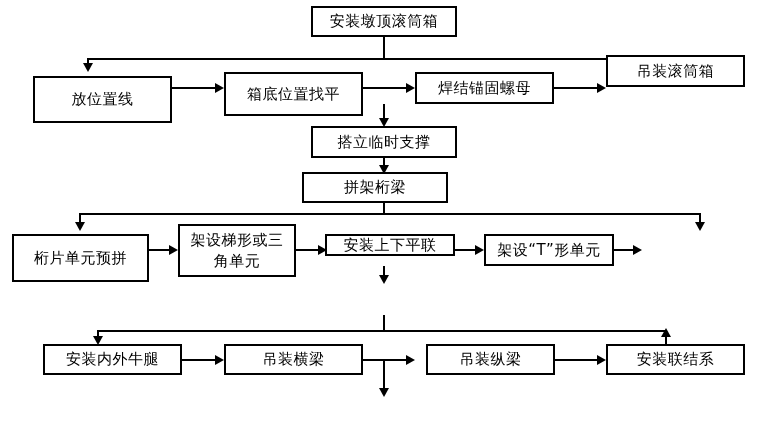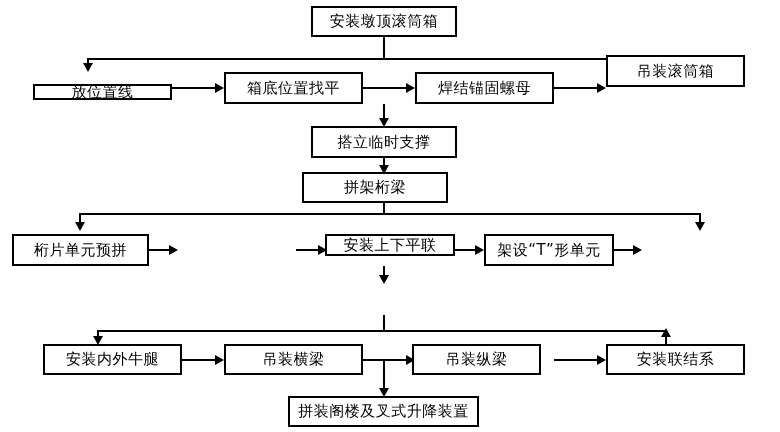--- a/index.html
+++ b/index.html
@@ -79,28 +79,28 @@
   <div class="v-line" style="left:383px;top:37px;width:2px;height:22px;"></div>
 
   <div class="h-line" style="left:87px;top:58px;width:580px;height:2px;"></div>
 
   <div class="v-line" style="left:87px;top:58px;width:2px;height:9px;"></div>
   <div class="arrow down" style="left:83px;top:63px;"></div>
 
   <div class="v-line" style="left:665px;top:60px;width:2px;height:12px;"></div>
   <div class="arrow up" style="left:661px;top:56px;"></div>
 
-  <div class="node" style="left:33px;top:84px;width:139px;height:16px;">
+  <div class="node" style="left:33px;top:76px;width:139px;height:47px;">
     <span class="label">放位置线</span>
   </div>
 
   <div class="h-line" style="left:172px;top:87px;width:47px;height:2px;"></div>
   <div class="arrow right" style="left:215px;top:83px;"></div>
 
-  <div class="node" style="left:224px;top:72px;width:139px;height:32px;font-family:Liberation Serif, serif;">
+  <div class="node" style="left:224px;top:72px;width:139px;height:44px;font-family:Liberation Serif, serif;">
     <span class="label">箱底位置找平</span>
   </div>
 
   <div class="h-line" style="left:363px;top:87px;width:47px;height:2px;"></div>
   <div class="arrow right" style="left:406px;top:83px;"></div>
 
   <div class="node" style="left:415px;top:72px;width:139px;height:32px;">
     <span class="label">焊结锚固螺母</span>
   </div>
 
@@ -128,27 +128,31 @@
   <div class="v-line" style="left:383px;top:203px;width:2px;height:11px;"></div>
 
   <div class="h-line" style="left:79px;top:213px;width:622px;height:2px;"></div>
 
   <div class="v-line" style="left:79px;top:213px;width:2px;height:12px;"></div>
   <div class="arrow down" style="left:75px;top:222px;"></div>
 
   <div class="v-line" style="left:699px;top:213px;width:2px;height:12px;"></div>
   <div class="arrow down" style="left:695px;top:222px;"></div>
 
-  <div class="node" style="left:12px;top:234px;width:137px;height:32px;">
+  <div class="node" style="left:12px;top:234px;width:137px;height:48px;">
     <span class="label">桁片单元预拼</span>
   </div>
 
   <div class="h-line" style="left:149px;top:249px;width:24px;height:2px;"></div>
   <div class="arrow right" style="left:169px;top:245px;"></div>
 
+  <div class="node two-line" style="left:178px;top:224px;width:118px;height:53px;">
+    <span class="label">架设梯形或三
+角单元</span>
+  </div>
 
   <div class="h-line" style="left:296px;top:249px;width:26px;height:2px;"></div>
   <div class="arrow right" style="left:318px;top:245px;"></div>
 
   <div class="node" style="left:325px;top:234px;width:130px;height:22px;">
     <span class="label">安装上下平联</span>
   </div>
 
   <div class="h-line" style="left:455px;top:249px;width:24px;height:2px;"></div>
   <div class="arrow right" style="left:475px;top:245px;"></div>
@@ -182,31 +186,28 @@
   <div class="h-line" style="left:182px;top:359px;width:37px;height:2px;"></div>
   <div class="arrow right" style="left:215px;top:355px;"></div>
 
   <div class="node" style="left:224px;top:344px;width:139px;height:31px;">
     <span class="label">吊装横梁</span>
   </div>
 
   <div class="h-line" style="left:363px;top:359px;width:47px;height:2px;"></div>
   <div class="arrow right" style="left:406px;top:355px;"></div>
 
-  <div class="node" style="left:412px;top:344px;width:129px;height:31px;">
+  <div class="node" style="left:426px;top:344px;width:129px;height:31px;">
     <span class="label">吊装纵梁</span>
   </div>
 
   <div class="h-line" style="left:554px;top:359px;width:47px;height:2px;"></div>
   <div class="arrow right" style="left:597px;top:355px;"></div>
 
   <div class="node" style="left:606px;top:344px;width:139px;height:31px;">
     <span class="label">安装联结系</span>
   </div>
 
   <div class="v-line" style="left:383px;top:361px;width:2px;height:32px;"></div>
   <div class="arrow down" style="left:379px;top:388px;"></div>
 
-  <div class="node" style="left:288px;top:396px;width:191px;height:31px;">
-    <span class="label">拼装阁楼及叉式升降装置</span>
-  </div>
 
 </div>
 
 </body></html>

